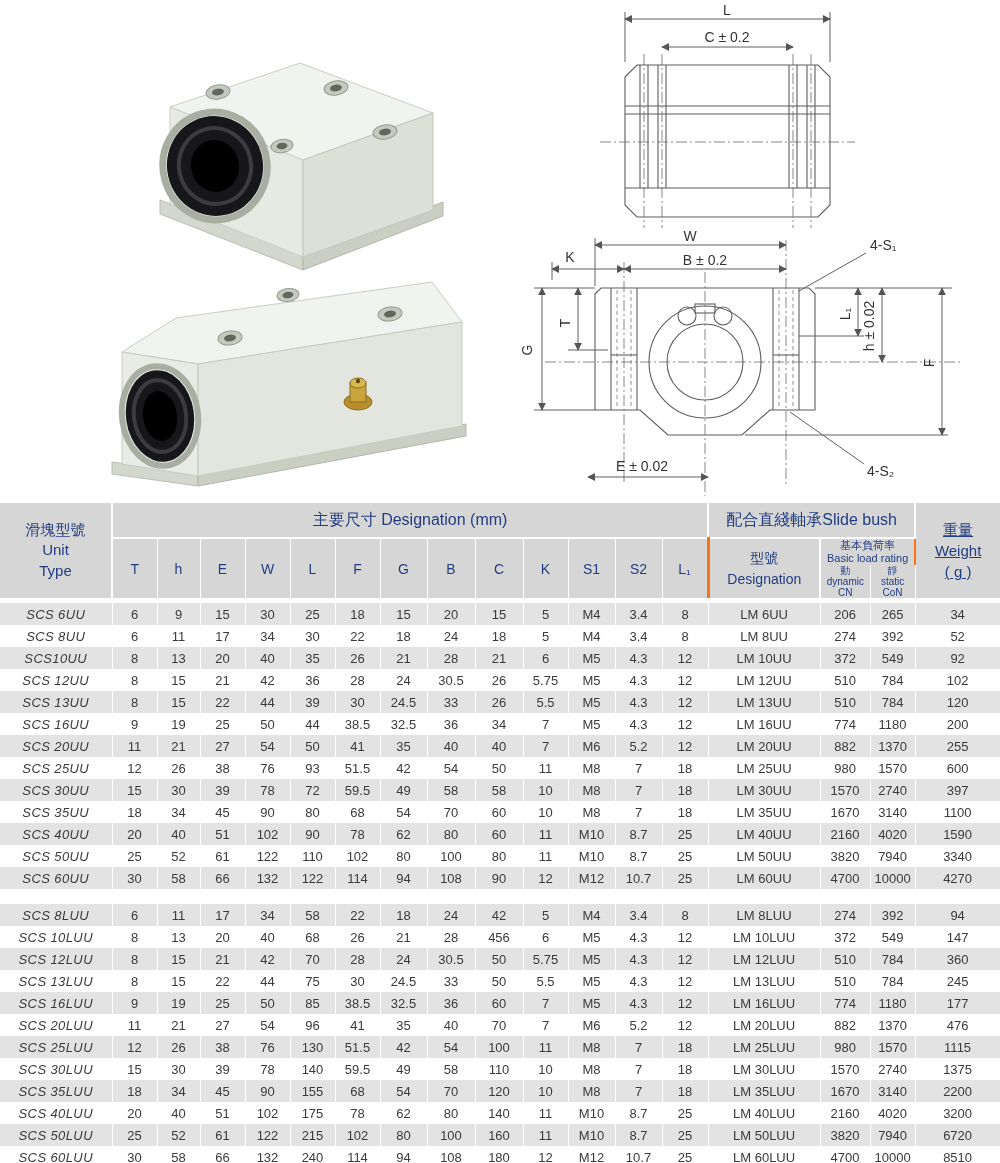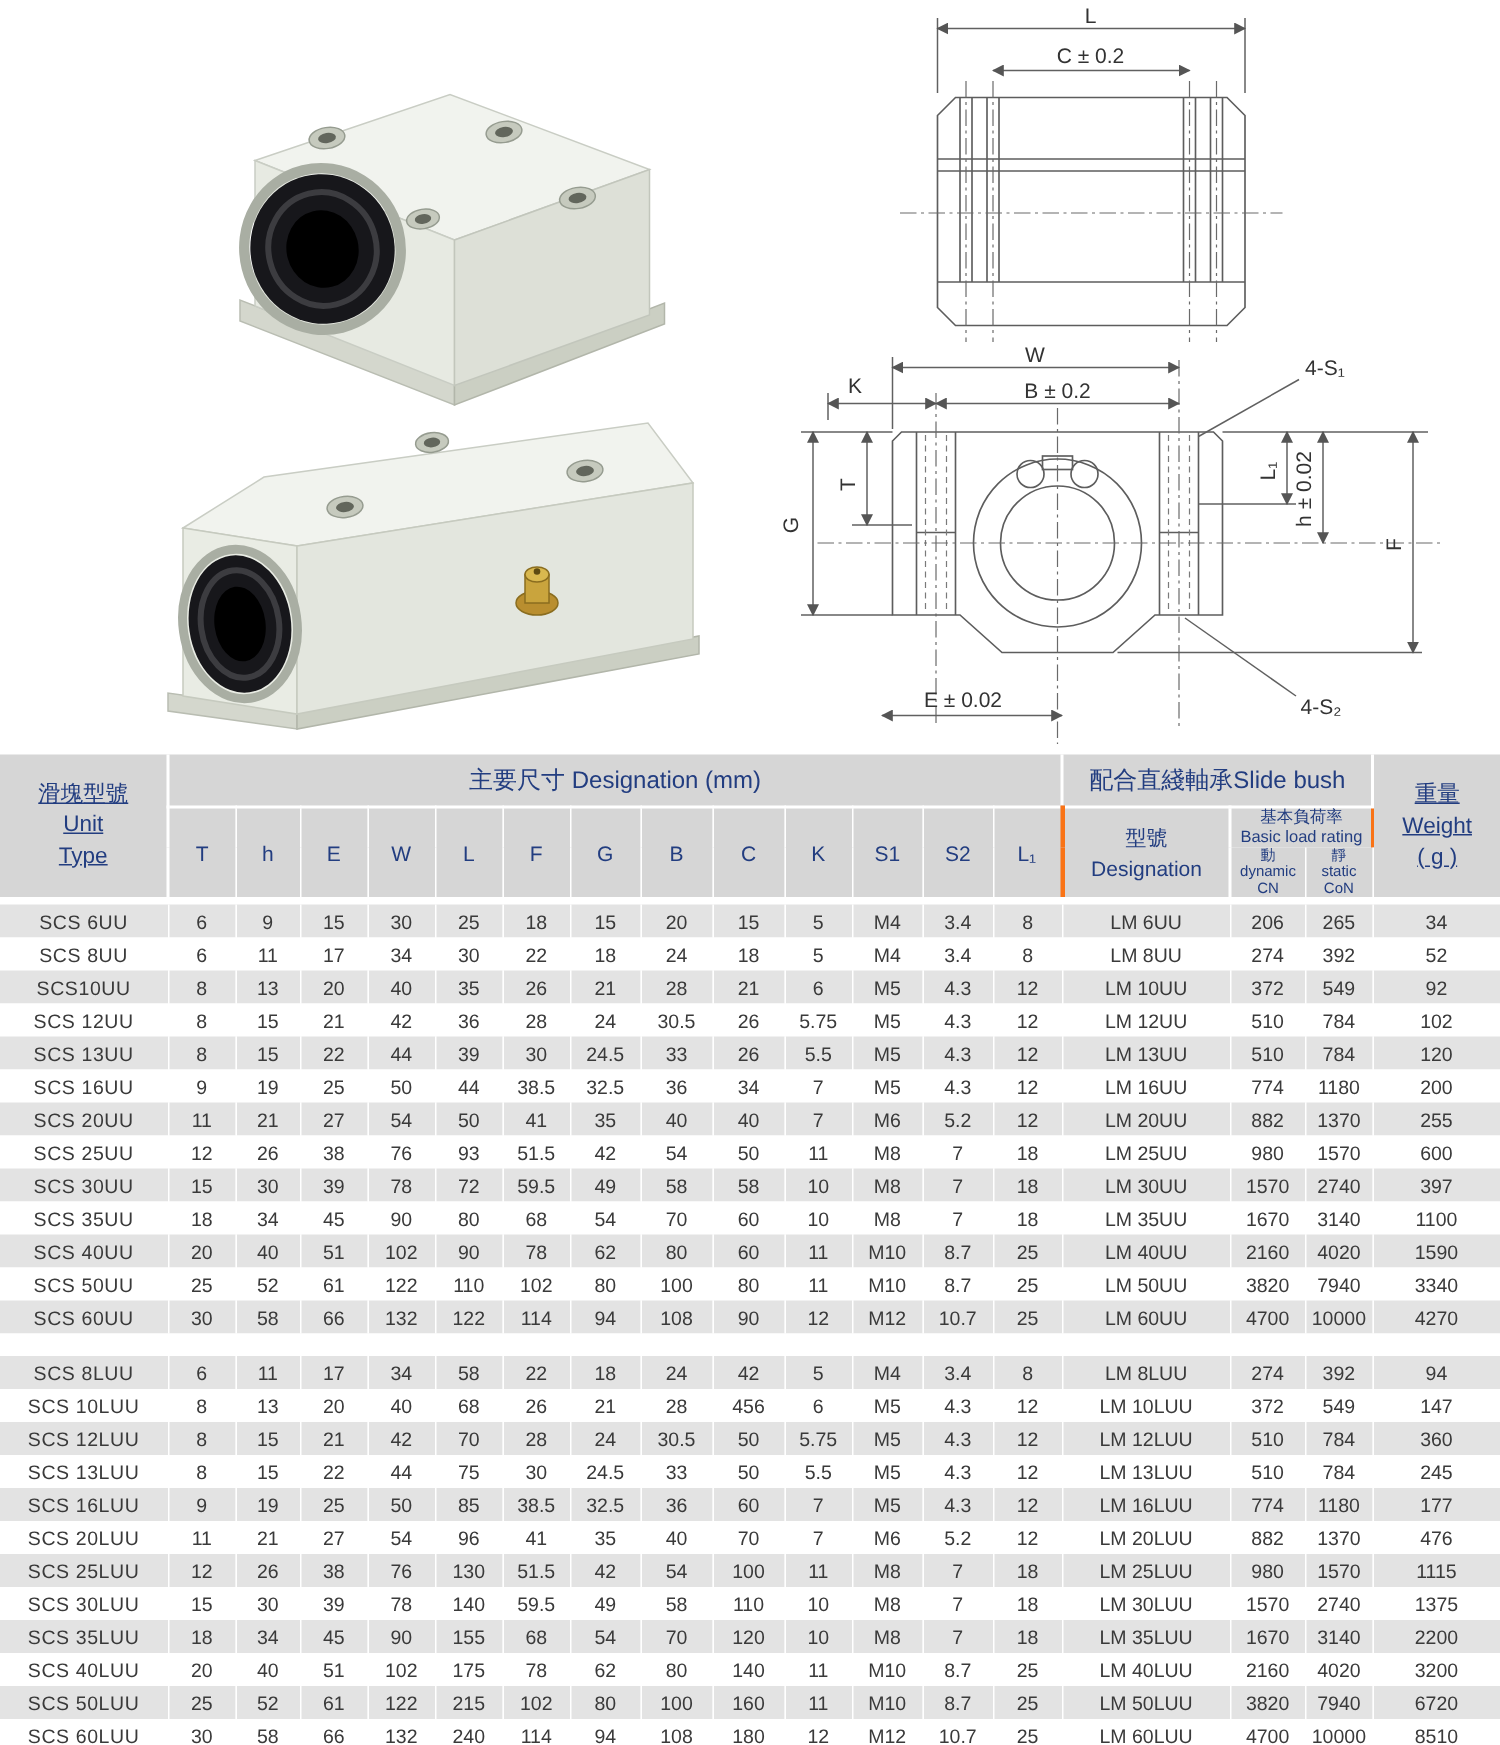--- a/index.html
+++ b/index.html
@@ -13,34 +13,34 @@
   .dwg-front{left:490px;top:228px;}
   svg text{font-family:"Liberation Sans","DejaVu Sans",sans-serif;font-size:14px;fill:#333;}
   .dim line,.dim path{stroke:#606060;stroke-width:1;fill:none;}
   .cl{stroke:#6a6a6a;stroke-width:0.8;stroke-dasharray:11 3 2 3;fill:none;}
   .thr{stroke:#7a7a7a;stroke-width:0.8;stroke-dasharray:4 3;fill:none;}
   .geo path,.geo line,.geo circle,.geo rect{stroke:#5d5d5d;stroke-width:1.1;fill:none;}
 
   table.spec{position:absolute;left:0;top:503px;width:1000px;border-collapse:collapse;table-layout:fixed;}
   table.spec th{background:#d6d6d6;color:#223d80;font-weight:normal;text-align:center;
                 vertical-align:middle;white-space:pre-line;padding:0;}
-  th.h-unit{font-size:15px;line-height:1.35;border-right:2px solid #fff;text-decoration:underline;}
+  th.h-unit{font-size:15px;line-height:1.35;border-right:2px solid #fff;}
   th.h-group{font-size:16px;height:34px;border:2px solid #fff;border-top:none;}
   th.h-dim{font-size:14px;border-right:1px solid #fff;}
   th.h-desig{font-size:14px;line-height:1.5;border-right:2px solid #fff;border-left:3px solid #f97316;}
   th.h-load{font-size:11px;line-height:1.15;height:26px;border-right:2px solid #f97316;}
   th.h-sub{font-size:10px;line-height:1.1;height:30px;border-right:1px solid #fff;}
   th.h-weight{font-size:15px;line-height:1.4;text-decoration:underline;}
   table.spec td{height:22px;padding:0;text-align:center;vertical-align:middle;
                 font-size:13px;color:#3a3a3a;border-right:1px solid #fff;}
   tr.shade td{background:#e3e3e3;}
   tr.plain td{background:#ffffff;}
   tr.gap-sm td{height:5px;background:#fff;border:none;}
   tr.gap-lg td{height:15px;background:#fff;border:none;}
-  td.c-type{letter-spacing:.4px;}
+  td.c-type{letter-spacing:.4px;font-style:italic;}
 </style>
 </head>
 <body>
 
 <div class="sheet">
 
   <svg class="photo1" width="330" height="240" viewBox="0 0 330 240">
     <g>
       <polygon points="30,152 30,166 173,222 173,208" fill="#d4d7cd" stroke="#b9bdb2"></polygon>
       <polygon points="173,208 173,222 313,168 313,154" fill="#cbcfc3" stroke="#b2b6aa"></polygon>

